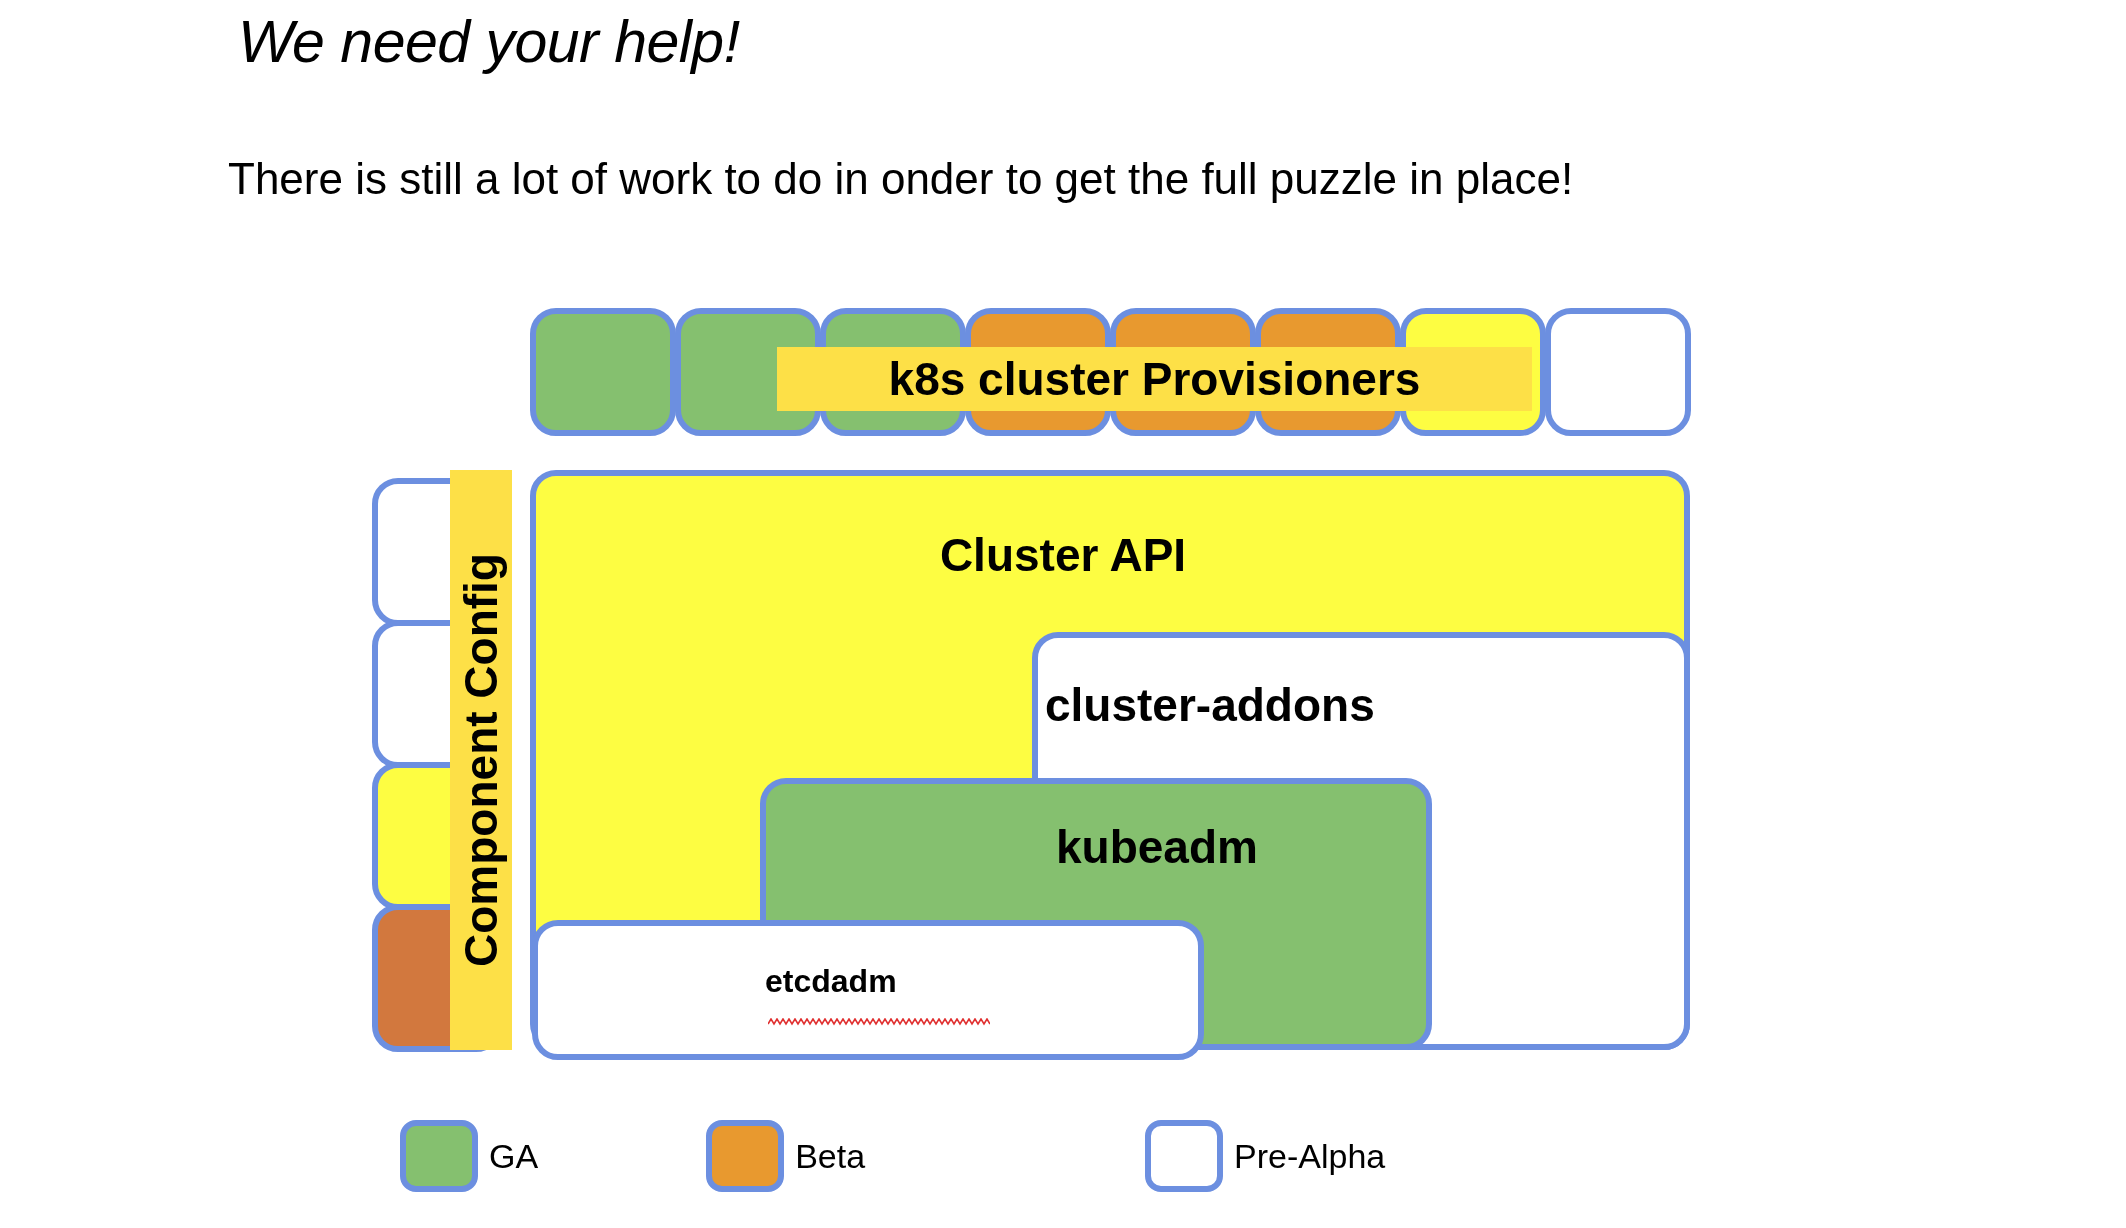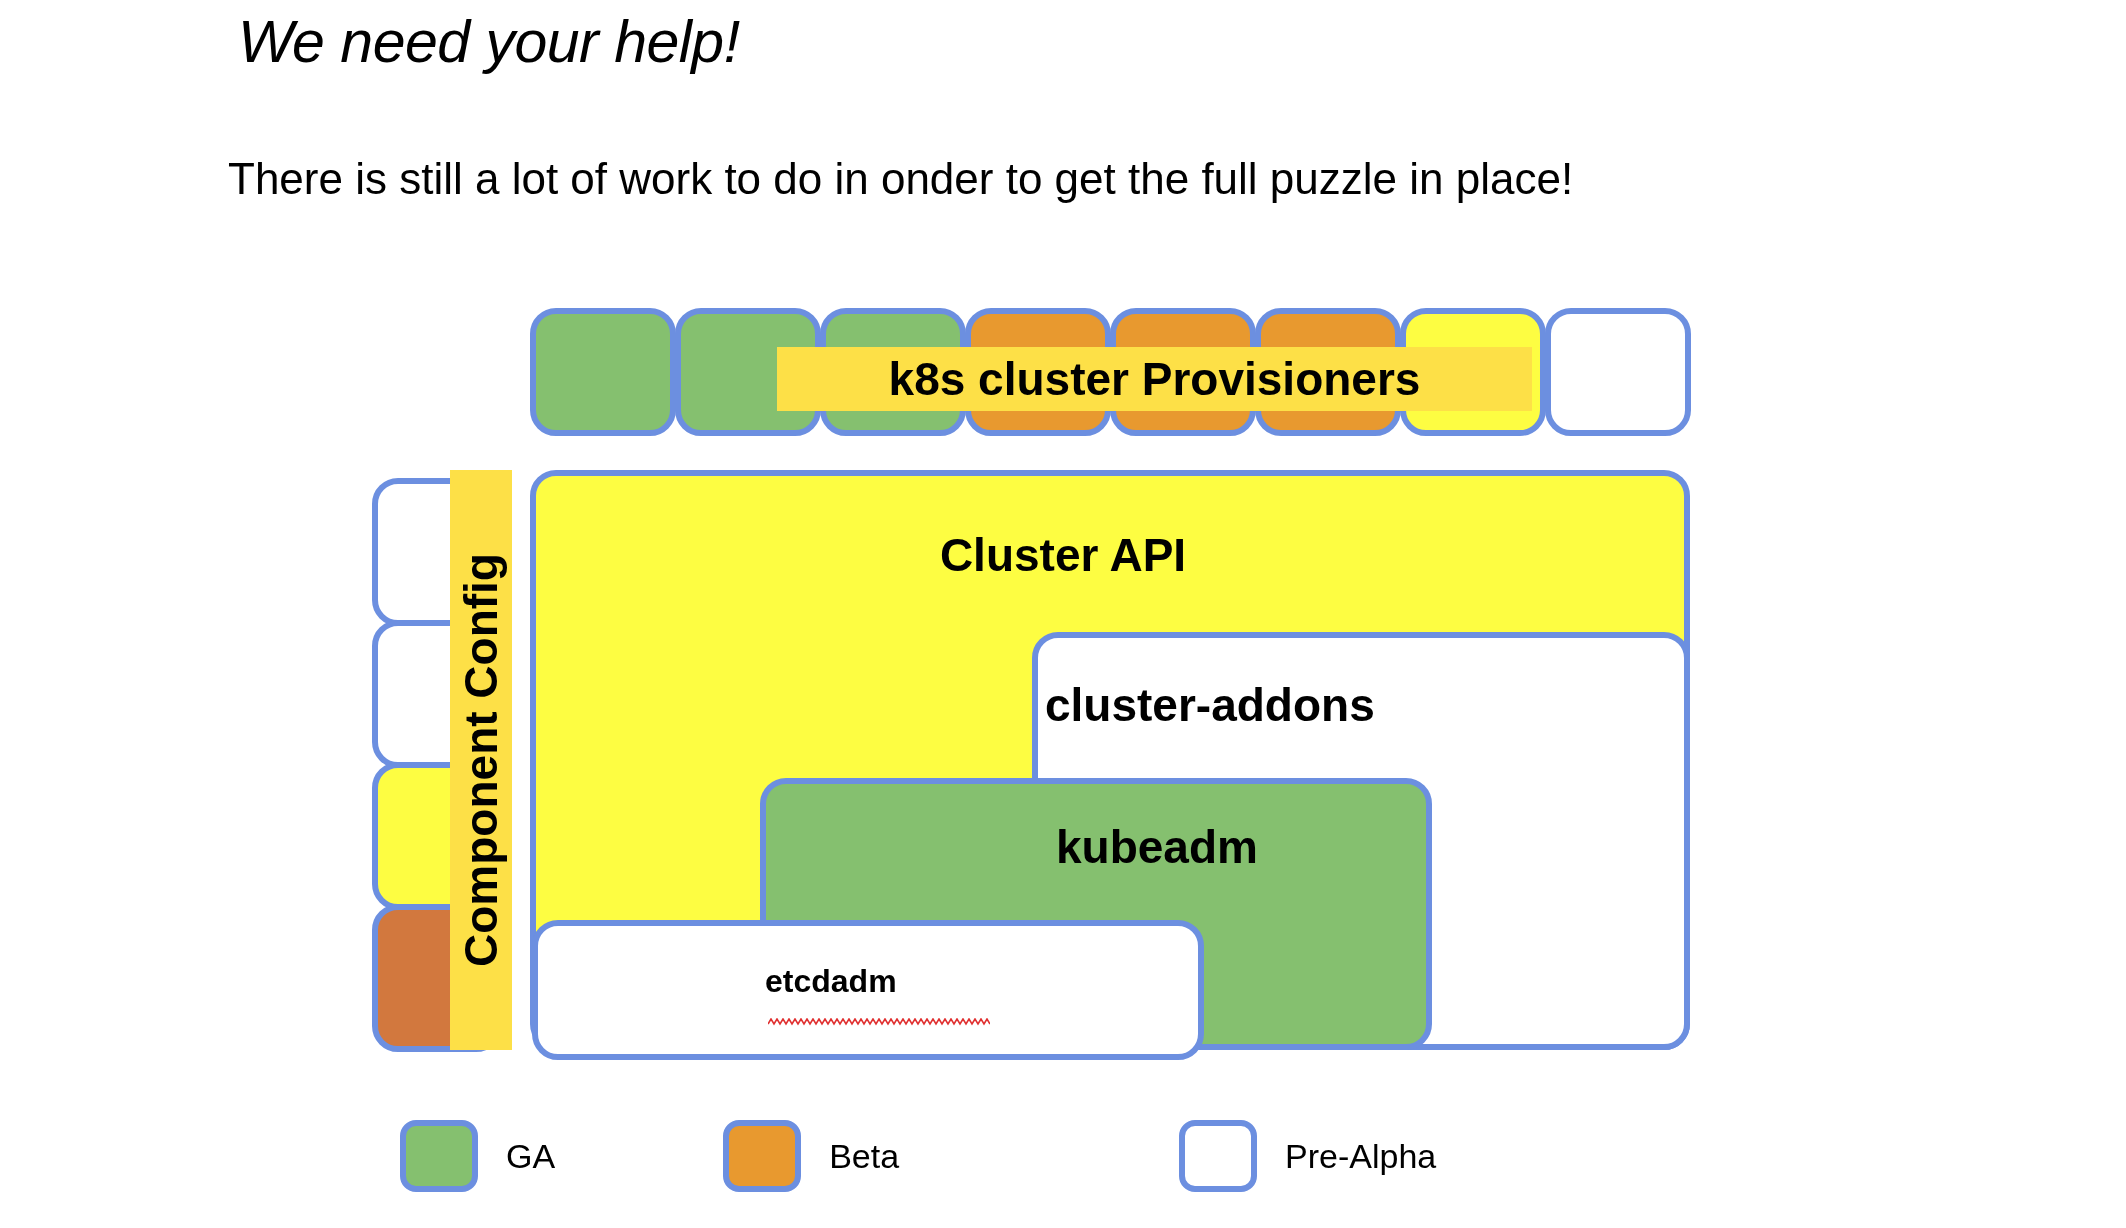--- a/index.html
+++ b/index.html
@@ -132,21 +132,21 @@
   .legend-swatch {
     box-sizing: border-box;
     width: 78px;
     height: 72px;
     border: 6px solid #6c8fe0;
     border-radius: 16px;
     flex: 0 0 auto;
   }
   .legend-text {
     font-size: 34px;
-    margin-left: 28px;
+    margin-left: 11px;
     white-space: nowrap;
   }
   .legend-gap-1 { width: 168px; }
   .legend-gap-2 { width: 140px; }
   .legend-gap-3 { width: 140px; }
 </style>
 </head>
 <body>
 
 <div id="slide-title">We need your help!</div>

